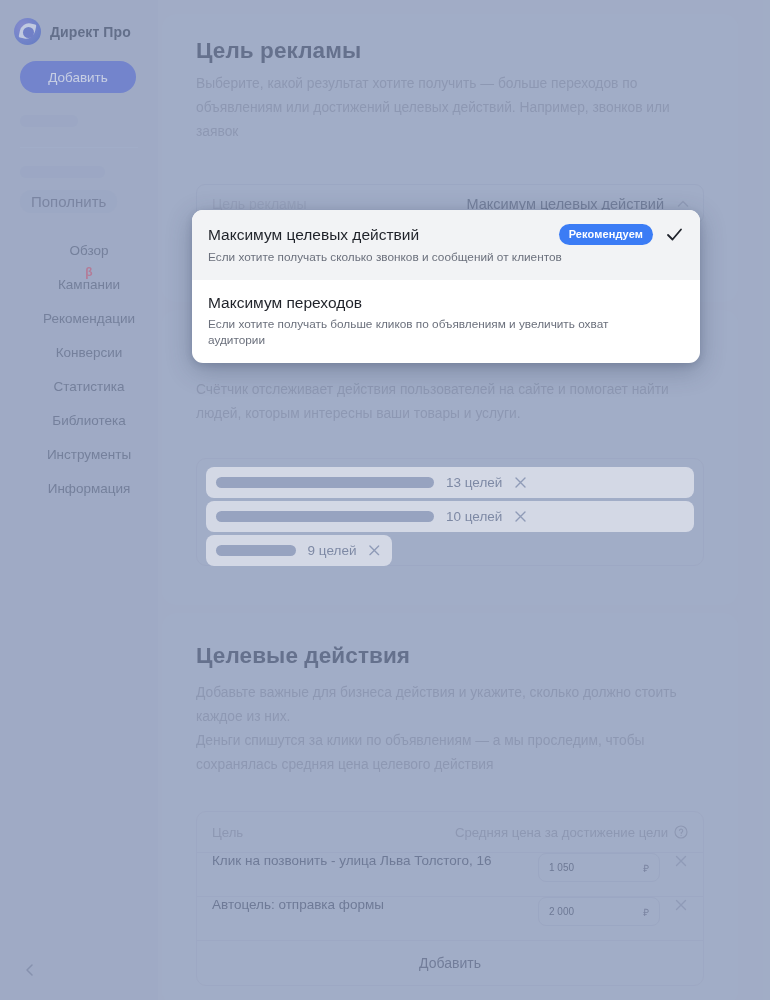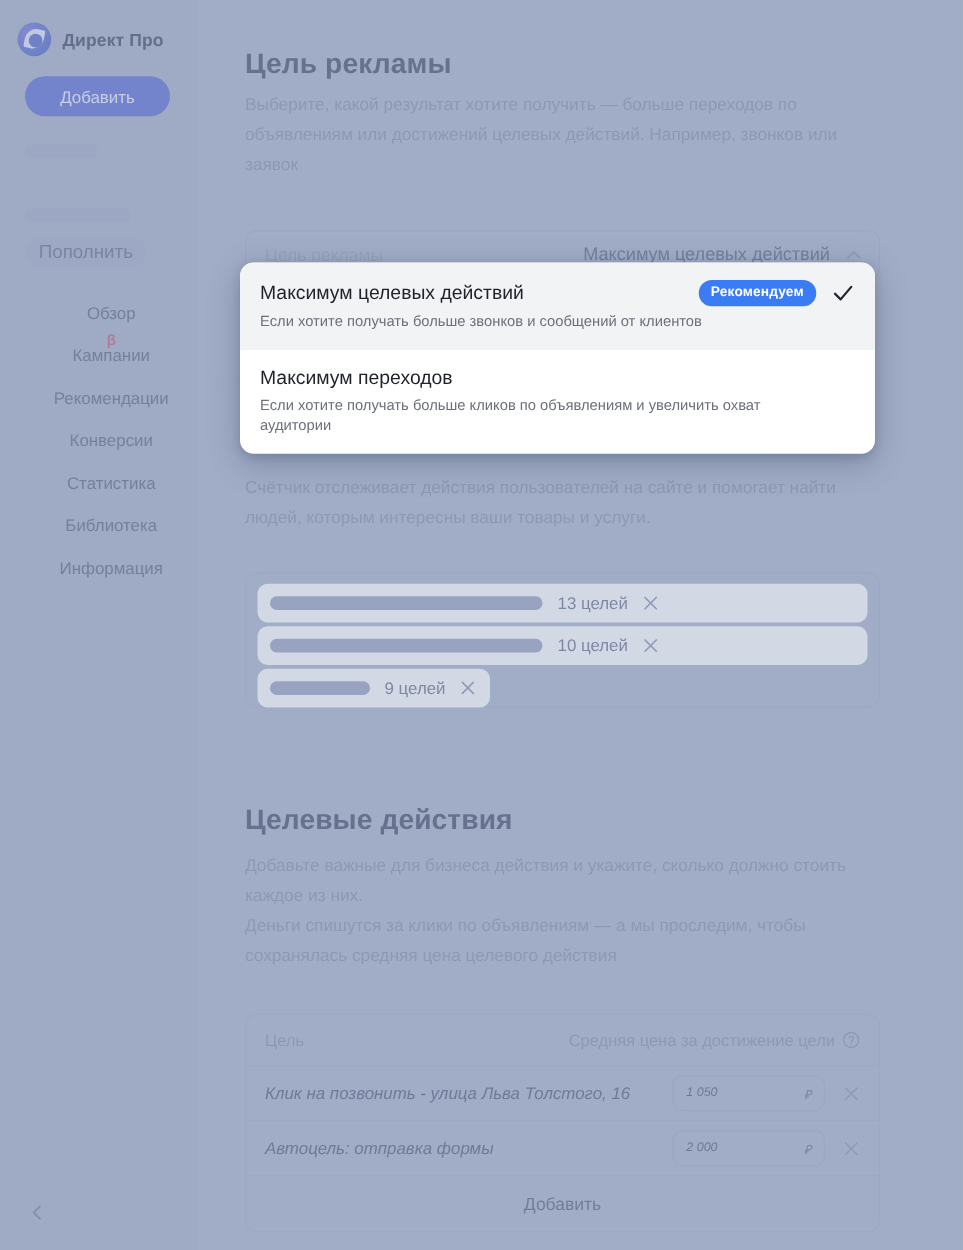--- a/index.html
+++ b/index.html
@@ -109,23 +109,22 @@
     border: 1px solid #a2adc6; border-radius: 10px; overflow: hidden;
   }
   .tbl-head {
     display: flex; align-items: center; height: 41px; padding: 0 15px;
     border-bottom: 1px solid #a2adc6;
     font-size: 13.2px; color: #8791a9;
   }
   .tbl-head .right { margin-left: auto; display: flex; align-items: center; gap: 6px; }
   .q-ico { width: 14px; height: 14px; color: #8791a9; }
   .tbl-row {
-    display: flex; align-items: center; height: 44px; padding: 0 14px 0 15px;
+    display: flex; align-items: flex-start; height: 44px; padding: 0 14px 0 15px;
     border-bottom: 1px solid #a2adc6;
-    font-style: italic;
   }
   .goal-name { font-size: 13.5px; color: #525e79; }
   .price-box {
     margin-left: auto; width: 122px; height: 29px;
     border: 1px solid #9fabc4; border-radius: 8px;
     display: flex; align-items: center; padding: 0 10px;
     font-size: 10px; color: #4f5b76; cursor: text;
   }
   .rub { margin-left: auto; color: #67718c; }
   .row-x { margin-left: 13px; width: 16px; height: 16px; color: #8b96b0; cursor: pointer; }
@@ -189,20 +188,23 @@
         <span>Рекомендации</span>
       </div>
       <div class="nav-item">
         <span>Конверсии</span>
       </div>
       <div class="nav-item">
         <span>Статистика</span>
       </div>
       <div class="nav-item">
         <span>Библиотека</span>
+      </div>
+      <div class="nav-item">
+        <span>Инструменты</span>
       </div>
       <div class="nav-item">
         <span>Информация</span>
       </div>
     </div>
 
     <div class="collapse-arrow">
       <svg viewBox="0 0 16 16" fill="none" stroke="currentColor" stroke-width="1.5" stroke-linecap="round" stroke-linejoin="round">
           <path d="M10 3 L5 8 L10 13"></path>
         </svg>
@@ -319,21 +321,21 @@
     <div class="opt selected">
       <div class="opt-top">
         <span class="opt-title">Максимум целевых действий</span>
         <span class="opt-badge">Рекомендуем</span>
         <span class="opt-check">
           <svg viewBox="0 0 19 19" fill="none" stroke="currentColor" stroke-width="1.8" stroke-linecap="round" stroke-linejoin="round">
               <path d="M3 10 L7.5 14.5 L16 4.5"></path>
             </svg>
         </span>
       </div>
-      <div class="opt-desc">Если хотите получать больше звонков и сообщений от клиентов</div>
+      <div class="opt-desc">Если хотите получать сколько звонков и сообщений от клиентов</div>
     </div>
     <div class="opt">
       <div class="opt-top">
         <span class="opt-title">Максимум переходов</span>
       </div>
       <div class="opt-desc">Если хотите получать больше кликов по объявлениям и увеличить охват аудитории</div>
     </div>
   </div>
 
 </div>

